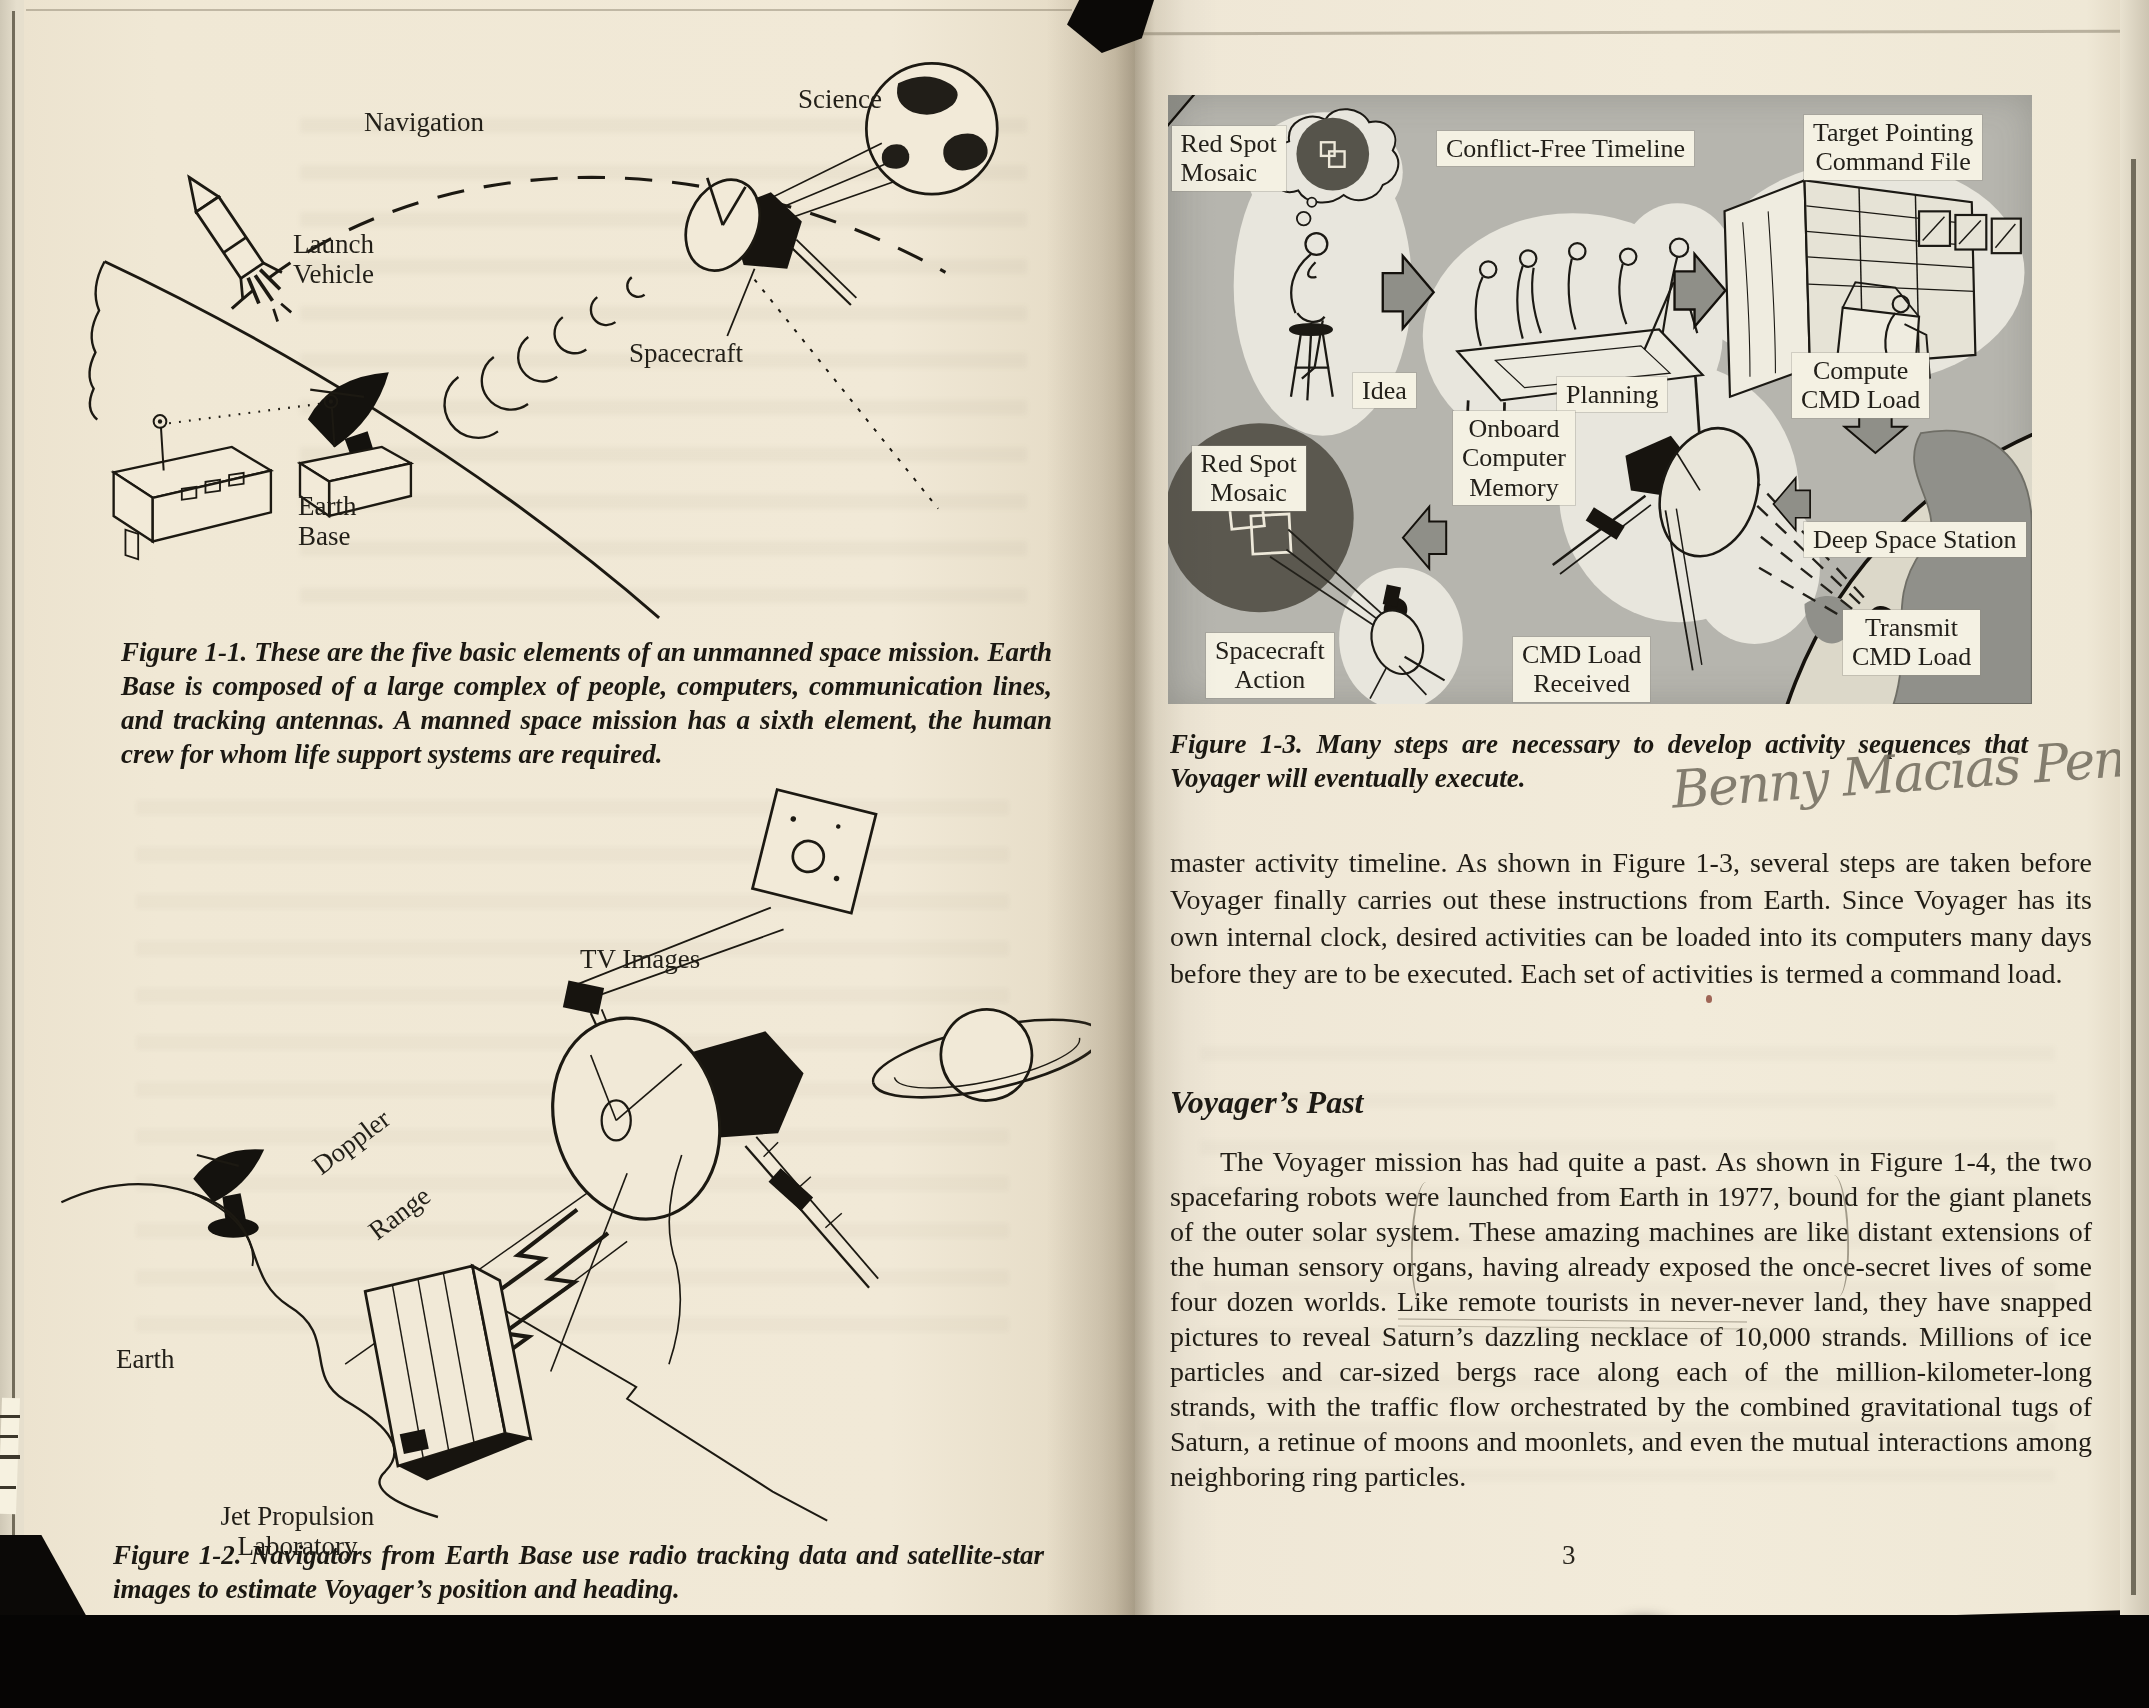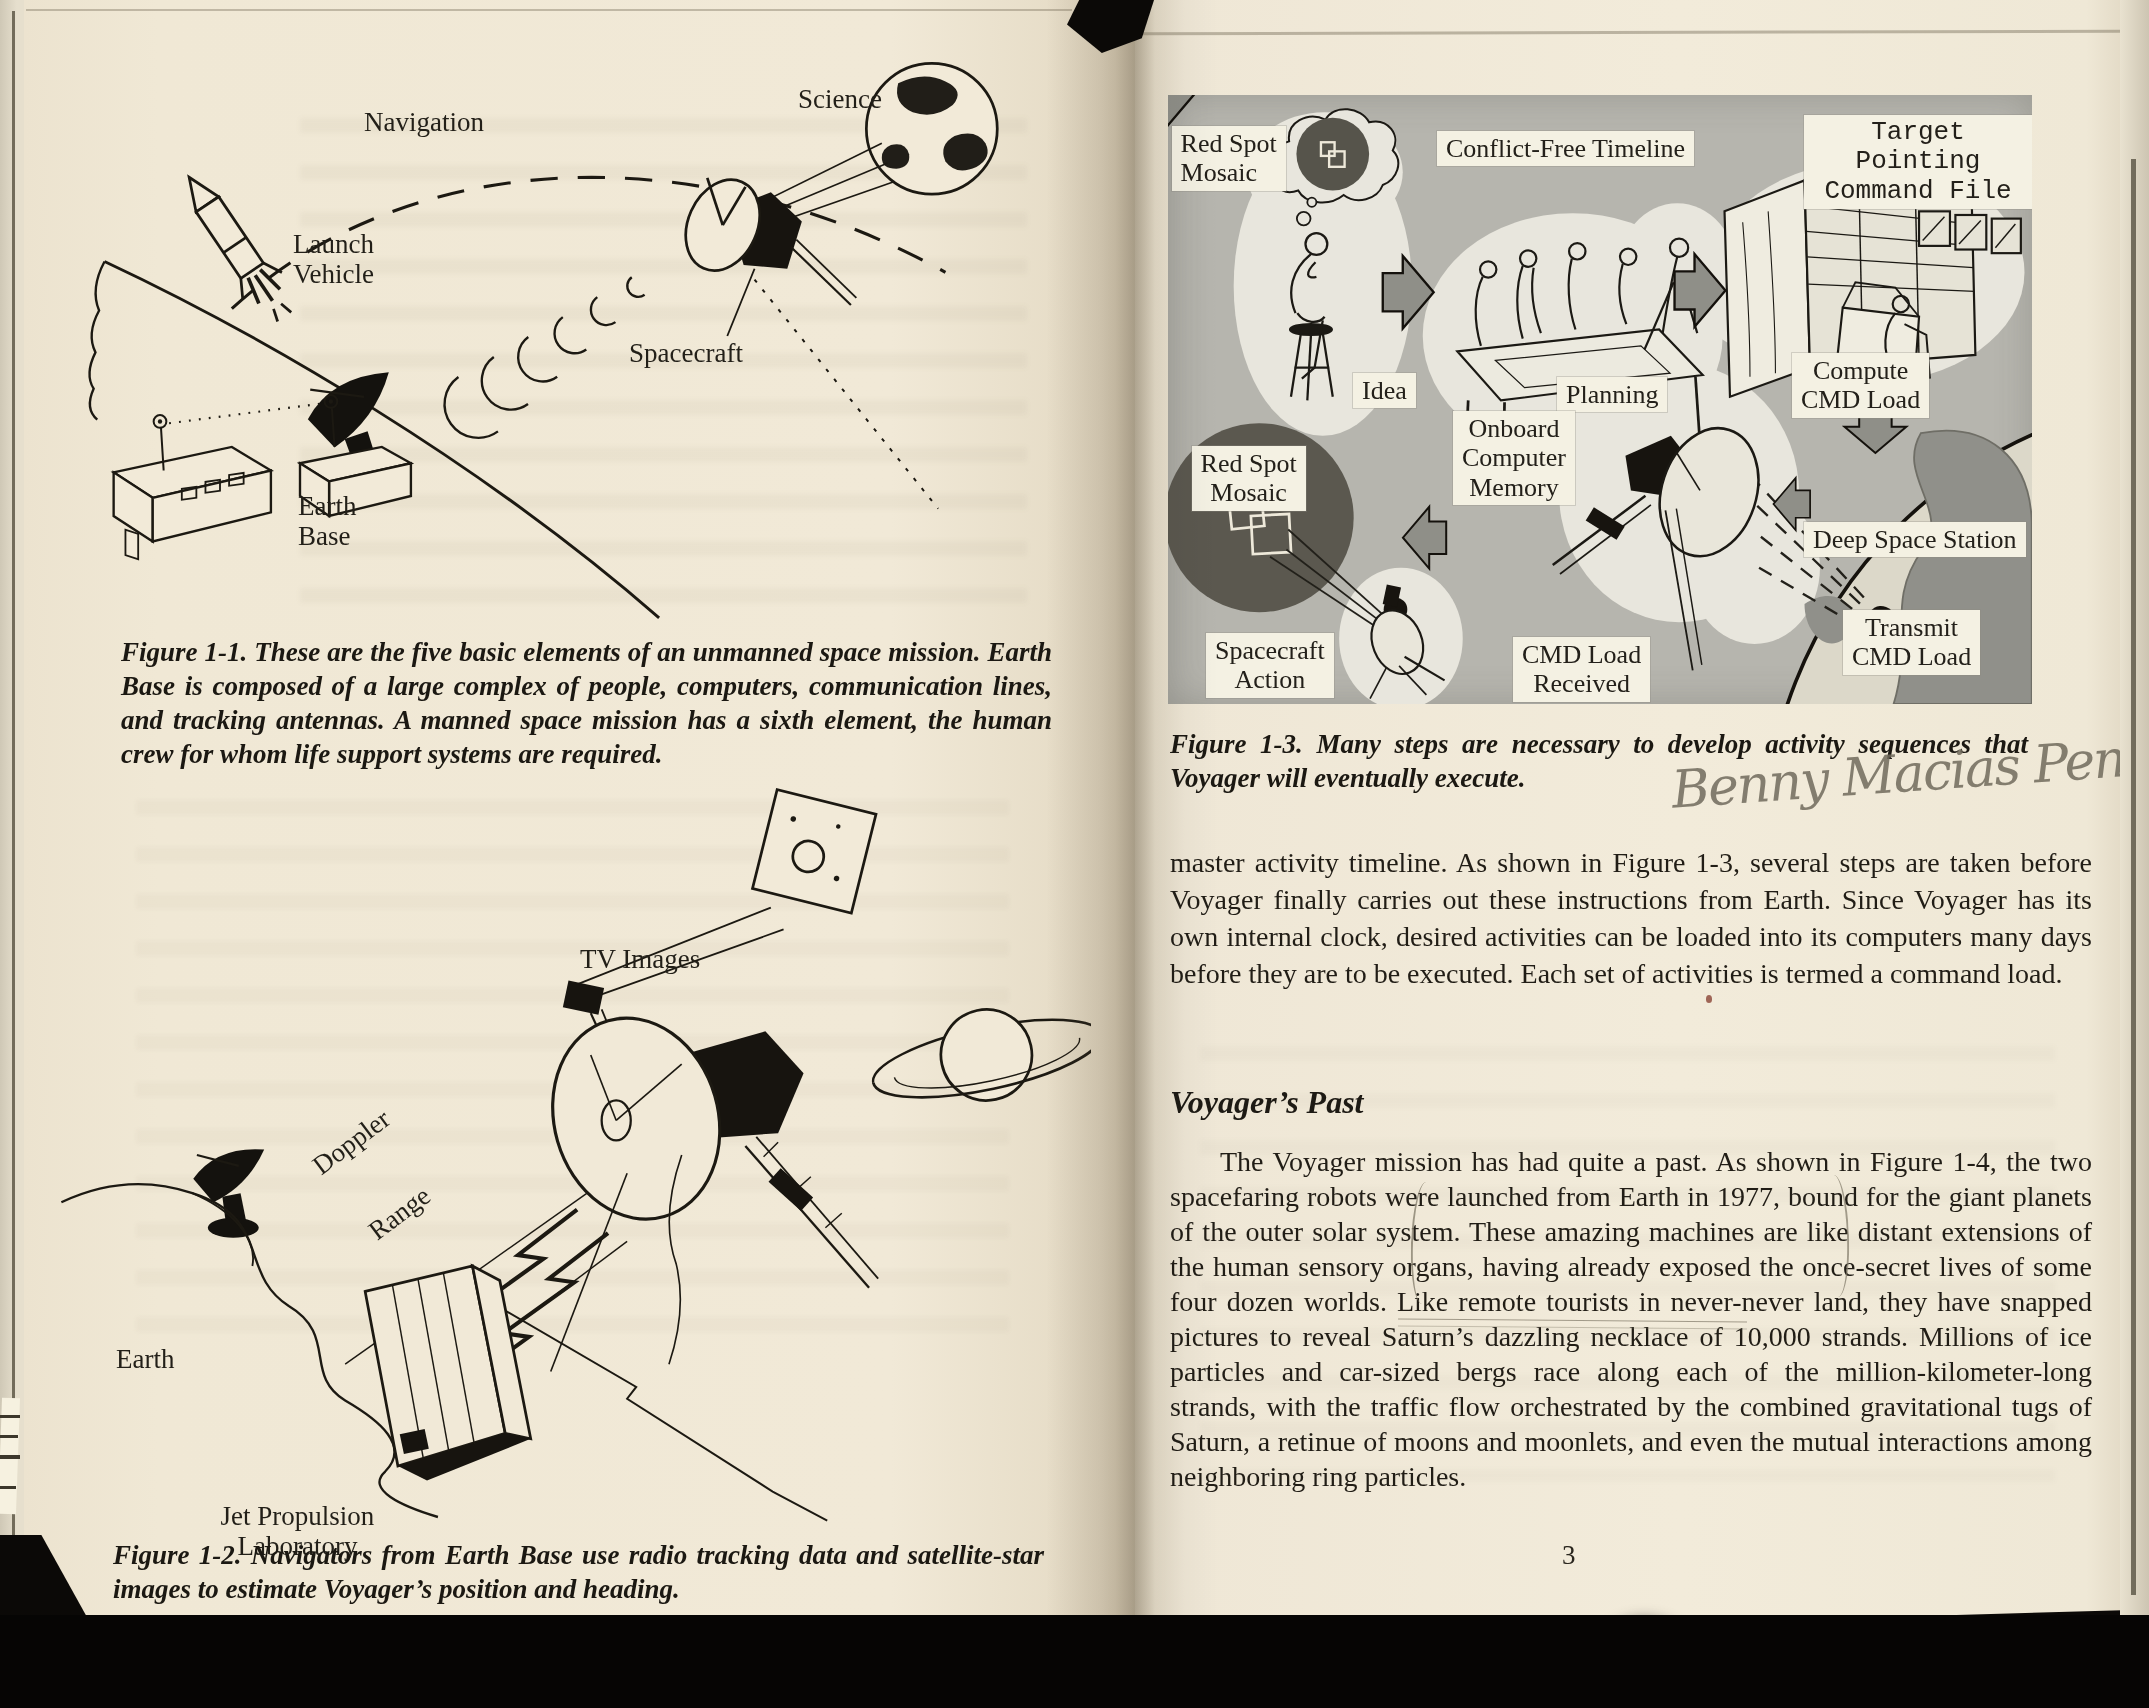--- a/index.html
+++ b/index.html
@@ -365,21 +365,21 @@
         <use href="#blkarrow" transform="translate(282,487) rotate(180) scale(0.85)"></use>
       </g>
       <use href="#blkarrow" transform="translate(264,217)"></use>
     </svg>
 
     <div class="f3label" style="left:3.6px;top:31px;text-align:left;">Red Spot
 Mosaic</div>
     <div class="f3label" style="left:185px;top:278px;">Idea</div>
     <div class="f3label" style="left:269px;top:36px;">Conflict-Free Timeline</div>
     <div class="f3label" style="left:389px;top:282px;">Planning</div>
-    <div class="f3label" style="left:636px;top:20px;font-family:Liberation Mono, monospace;">Target Pointing
+    <div class="f3label" style="left:636px;top:20px;">Target Pointing
 Command File</div>
     <div class="f3label" style="left:624px;top:258px;">Compute
 CMD Load</div>
     <div class="f3label" style="left:285px;top:316px;">Onboard
 Computer
 Memory</div>
     <div class="f3label" style="left:636px;top:427px;">Deep Space Station</div>
     <div class="f3label" style="left:675px;top:515px;">Transmit
 CMD Load</div>
     <div class="f3label" style="left:345px;top:542px;">CMD Load

